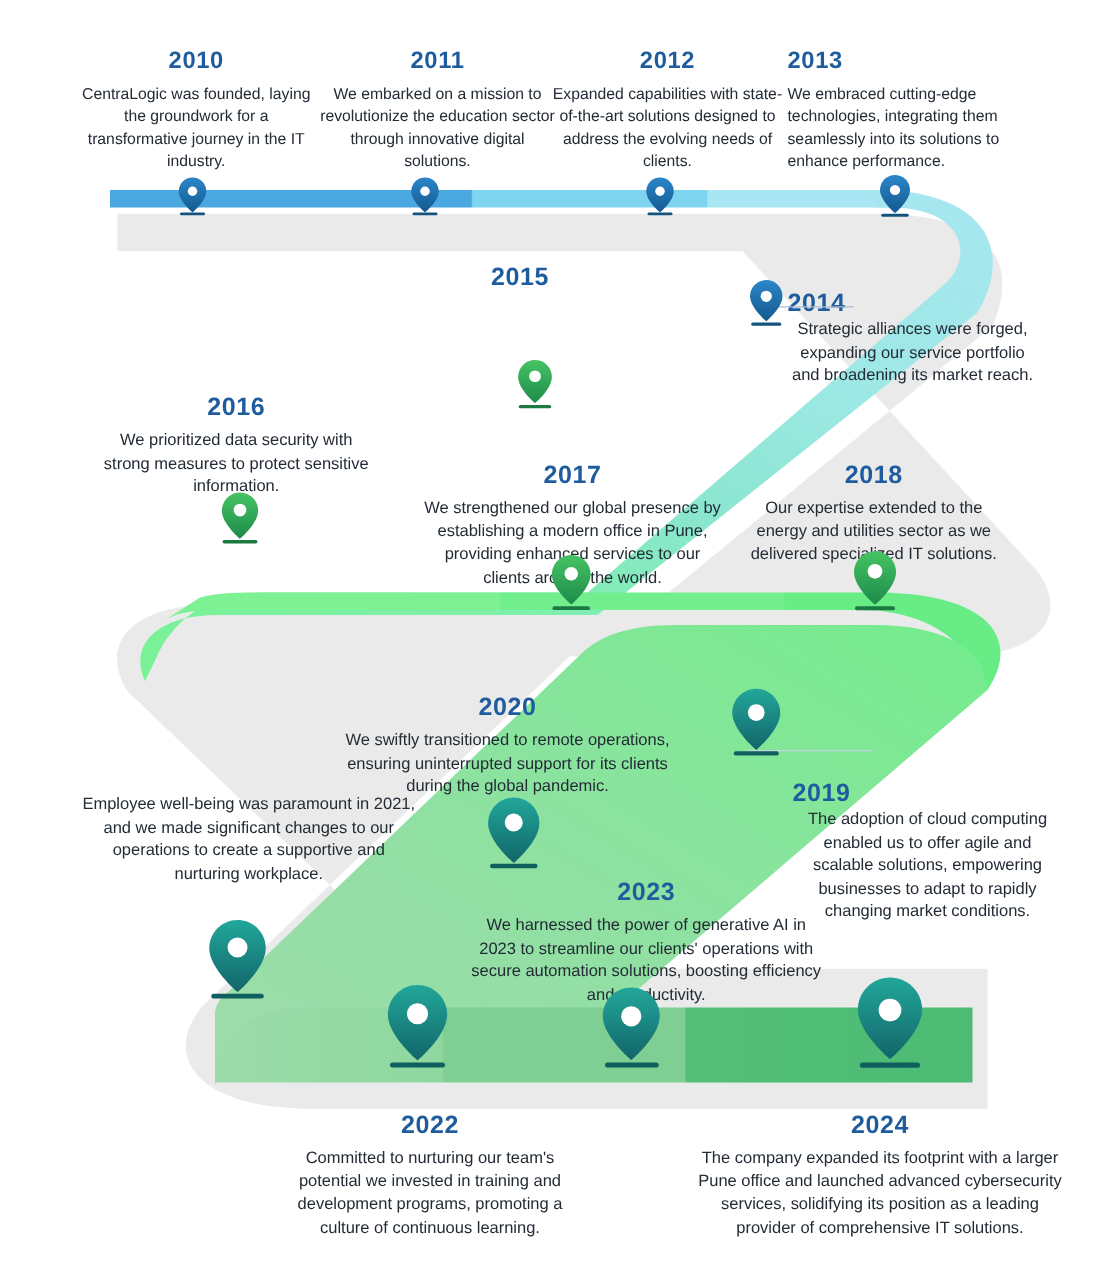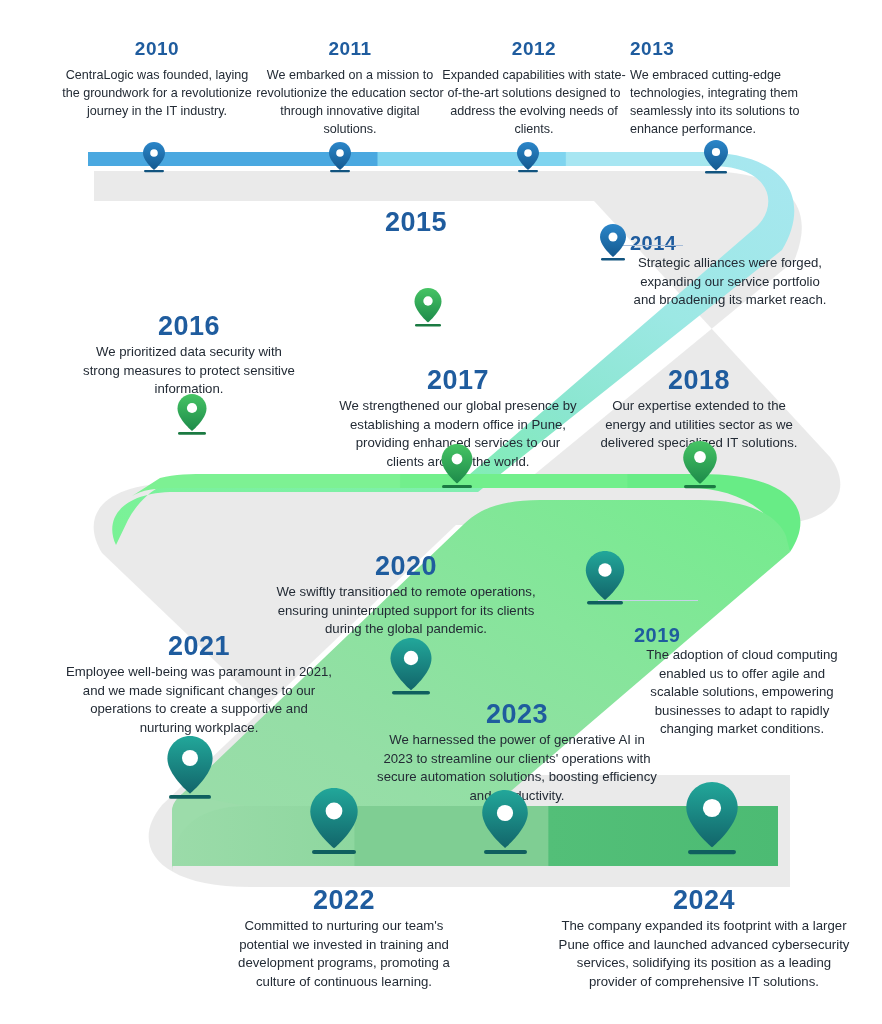--- a/index.html
+++ b/index.html
@@ -7,21 +7,21 @@
        font-family:"Liberation Sans",sans-serif;}
   #stage{position:absolute;left:0;top:0;width:882px;height:1024px;}
   #road{position:absolute;left:0;top:0;width:882px;height:1024px;}
 
   .entry{position:absolute;}
   .year{font-weight:bold;color:#1f5c9e;letter-spacing:.5px;}
   .desc{color:#232b35;}
 
   
   .entry.center{text-align:center;}
-  .entry.center .year{font-size:27px;line-height:24px;margin:0 0 5px 0;}
+  .entry.center .year{font-size:20px;line-height:24px;margin:0 0 5px 0;}
   .entry.center .desc{font-size:13.2px;line-height:18.6px;}
 
   
   .entry.top .year{font-size:19px;line-height:22px;margin-bottom:6px;}
   .entry.top .desc{font-size:12.6px;line-height:18px;}
 
   
   .entry.side{text-align:center;}
   .entry.side .year{font-size:20px;line-height:22px;}
   .entry.side .desc{font-size:13.2px;line-height:18.6px;}
@@ -196,21 +196,21 @@
              L 420,608
              L 250,608
              C 228,608 210,600 200,586
              L 166,536
              C 154,518 162,504 192,504
              L 330,504 Z" opacity="0"></path>
   </svg>
 
   <div class="entry top" style="left:62px;top:38px;width:190px;text-align:center;">
     <div class="year">2010</div>
-    <div class="desc">CentraLogic was founded, laying the groundwork for a revolutionize journey in the IT industry.</div>
+    <div class="desc">CentraLogic was founded, laying the groundwork for a transformative journey in the IT industry.</div>
   </div>
 
   <div class="entry top" style="left:256px;top:38px;width:188px;text-align:center;">
     <div class="year">2011</div>
     <div class="desc">We embarked on a mission to revolutionize the education sector through innovative digital solutions.</div>
   </div>
 
   <div class="entry top" style="left:440px;top:38px;width:188px;text-align:center;">
     <div class="year">2012</div>
     <div class="desc">Expanded capabilities with state-of-the-art solutions designed to address the evolving needs of clients.</div>
@@ -255,21 +255,20 @@
 
   <div class="entry side" style="left:634px;top:588px;width:216px;margin-top:36px;">
     <div class="yearrow">
       <div class="year">2019</div>
     </div>
     <div class="desc">The adoption of cloud computing enabled us to offer agile and scalable solutions, empowering businesses to adapt to rapidly changing market conditions.</div>
   </div>
   <div class="leader" style="left:598px;top:600px;width:100px;background:#c5d3e6;"></div>
 
   <div class="entry center" style="left:64px;top:634px;width:270px;">
-    <div class="year">2021</div>
     <div class="desc">Employee well-being was paramount in 2021, and we made significant changes to our operations to create a supportive and nurturing workplace.</div>
   </div>
 
   <div class="entry center" style="left:376px;top:702px;width:282px;">
     <div class="year">2023</div>
     <div class="desc">We harnessed the power of generative AI in 2023 to streamline our clients' operations with secure automation solutions, boosting efficiency and productivity.</div>
   </div>
 
   <div class="entry center" style="left:218px;top:888px;width:252px;">
     <div class="year">2022</div>

